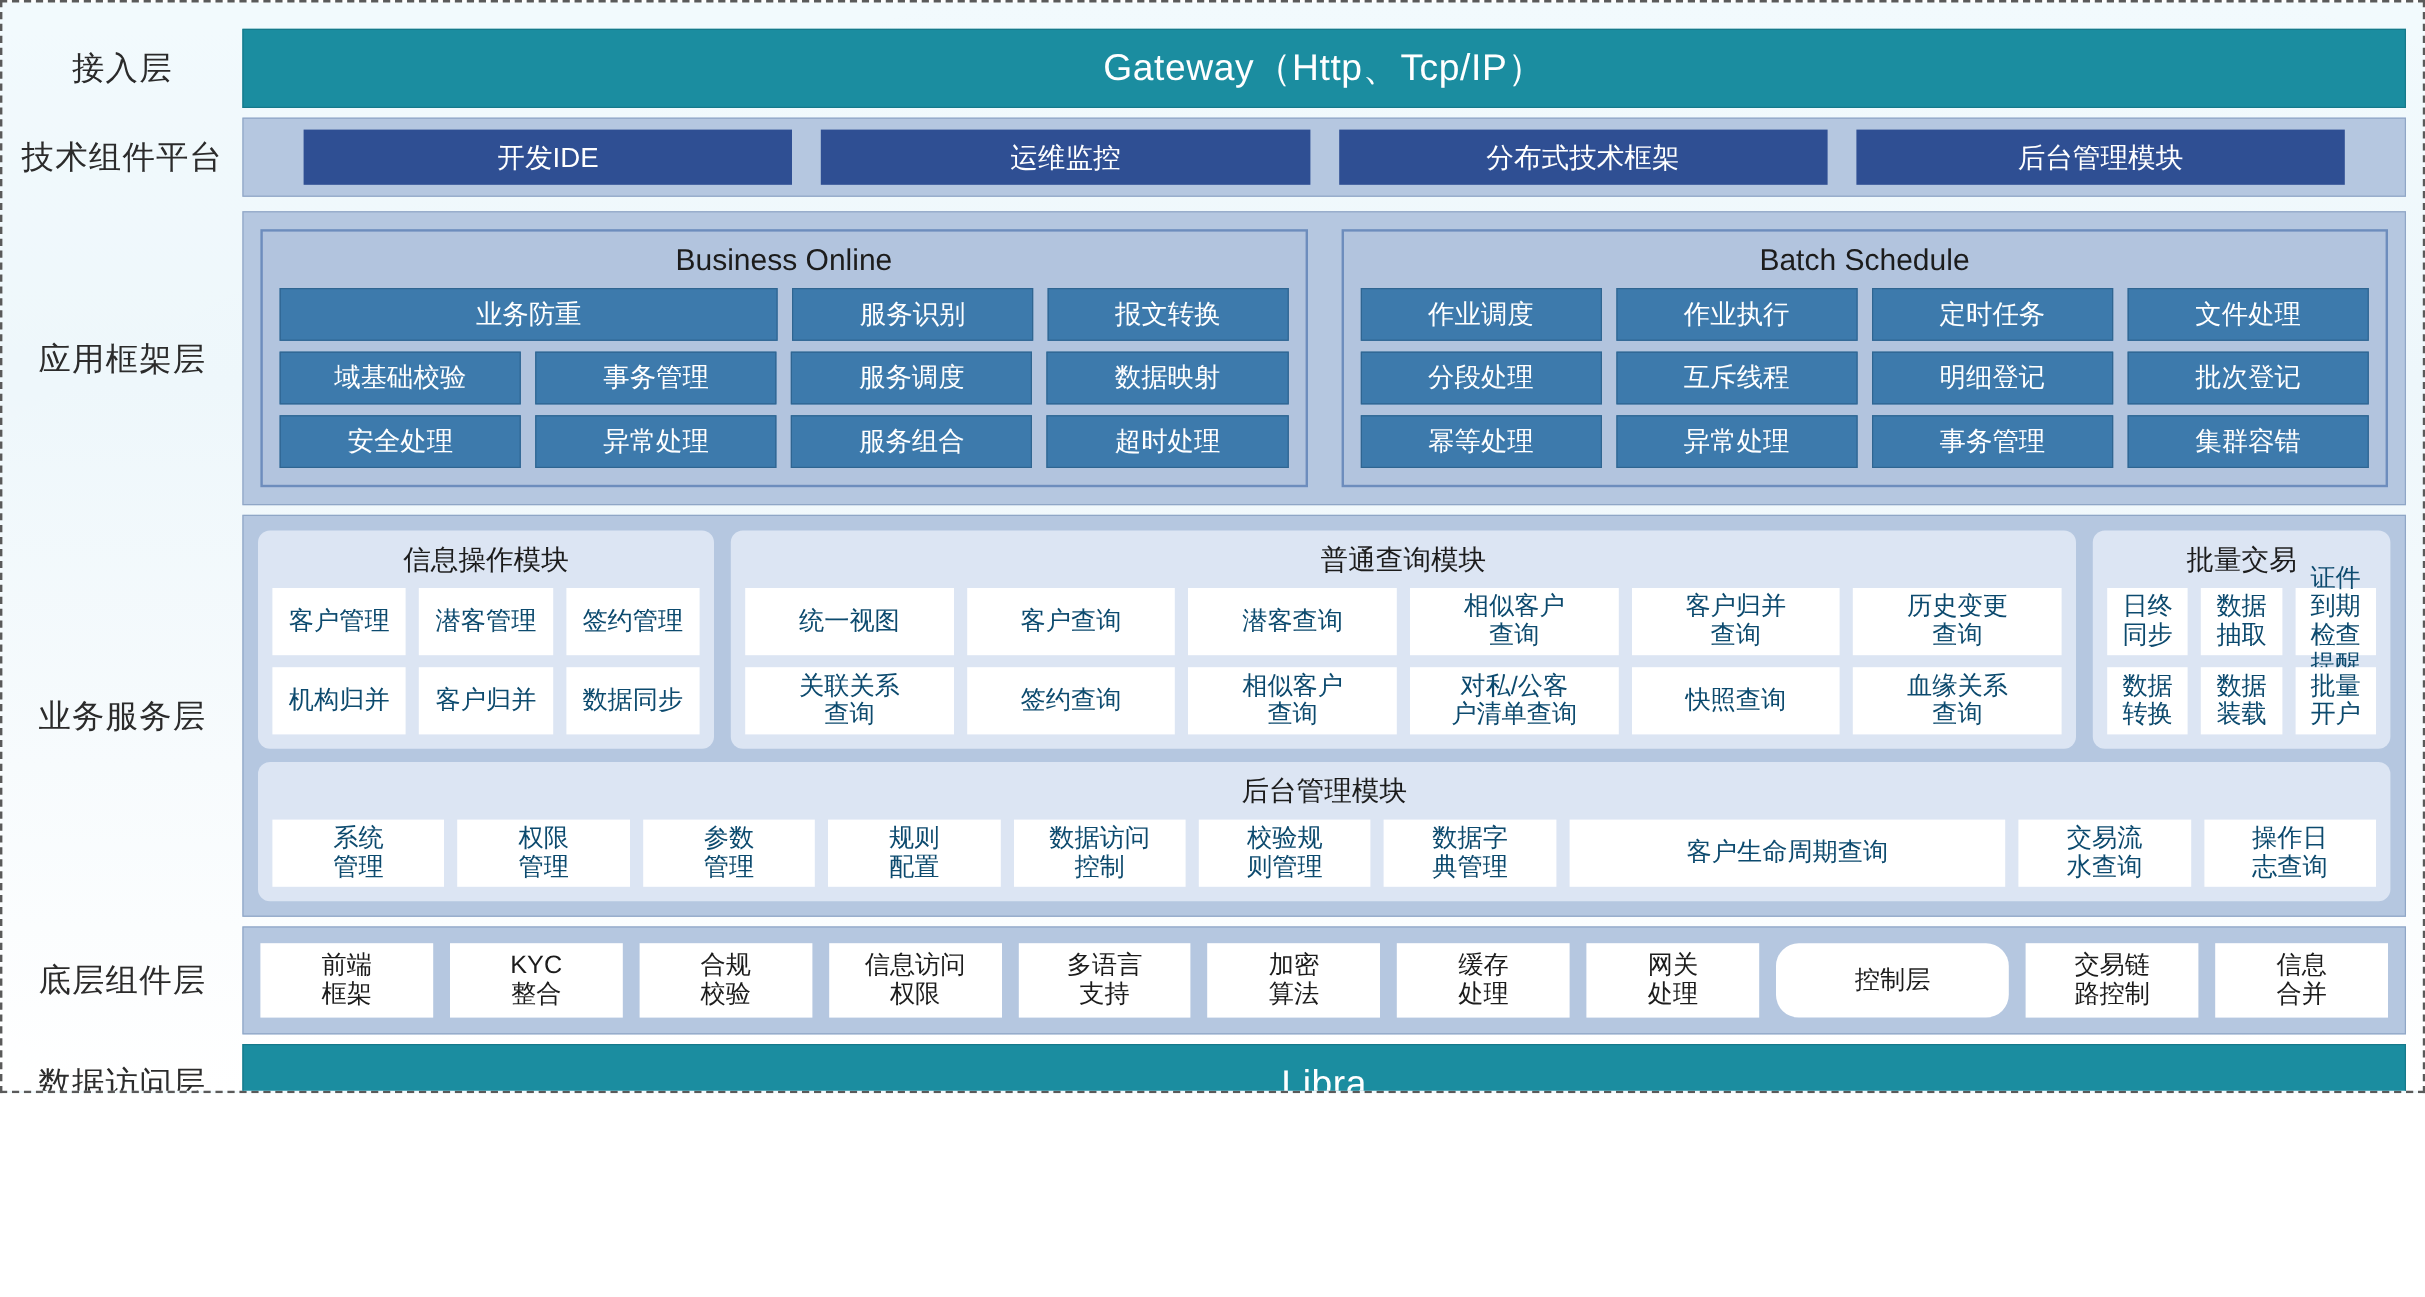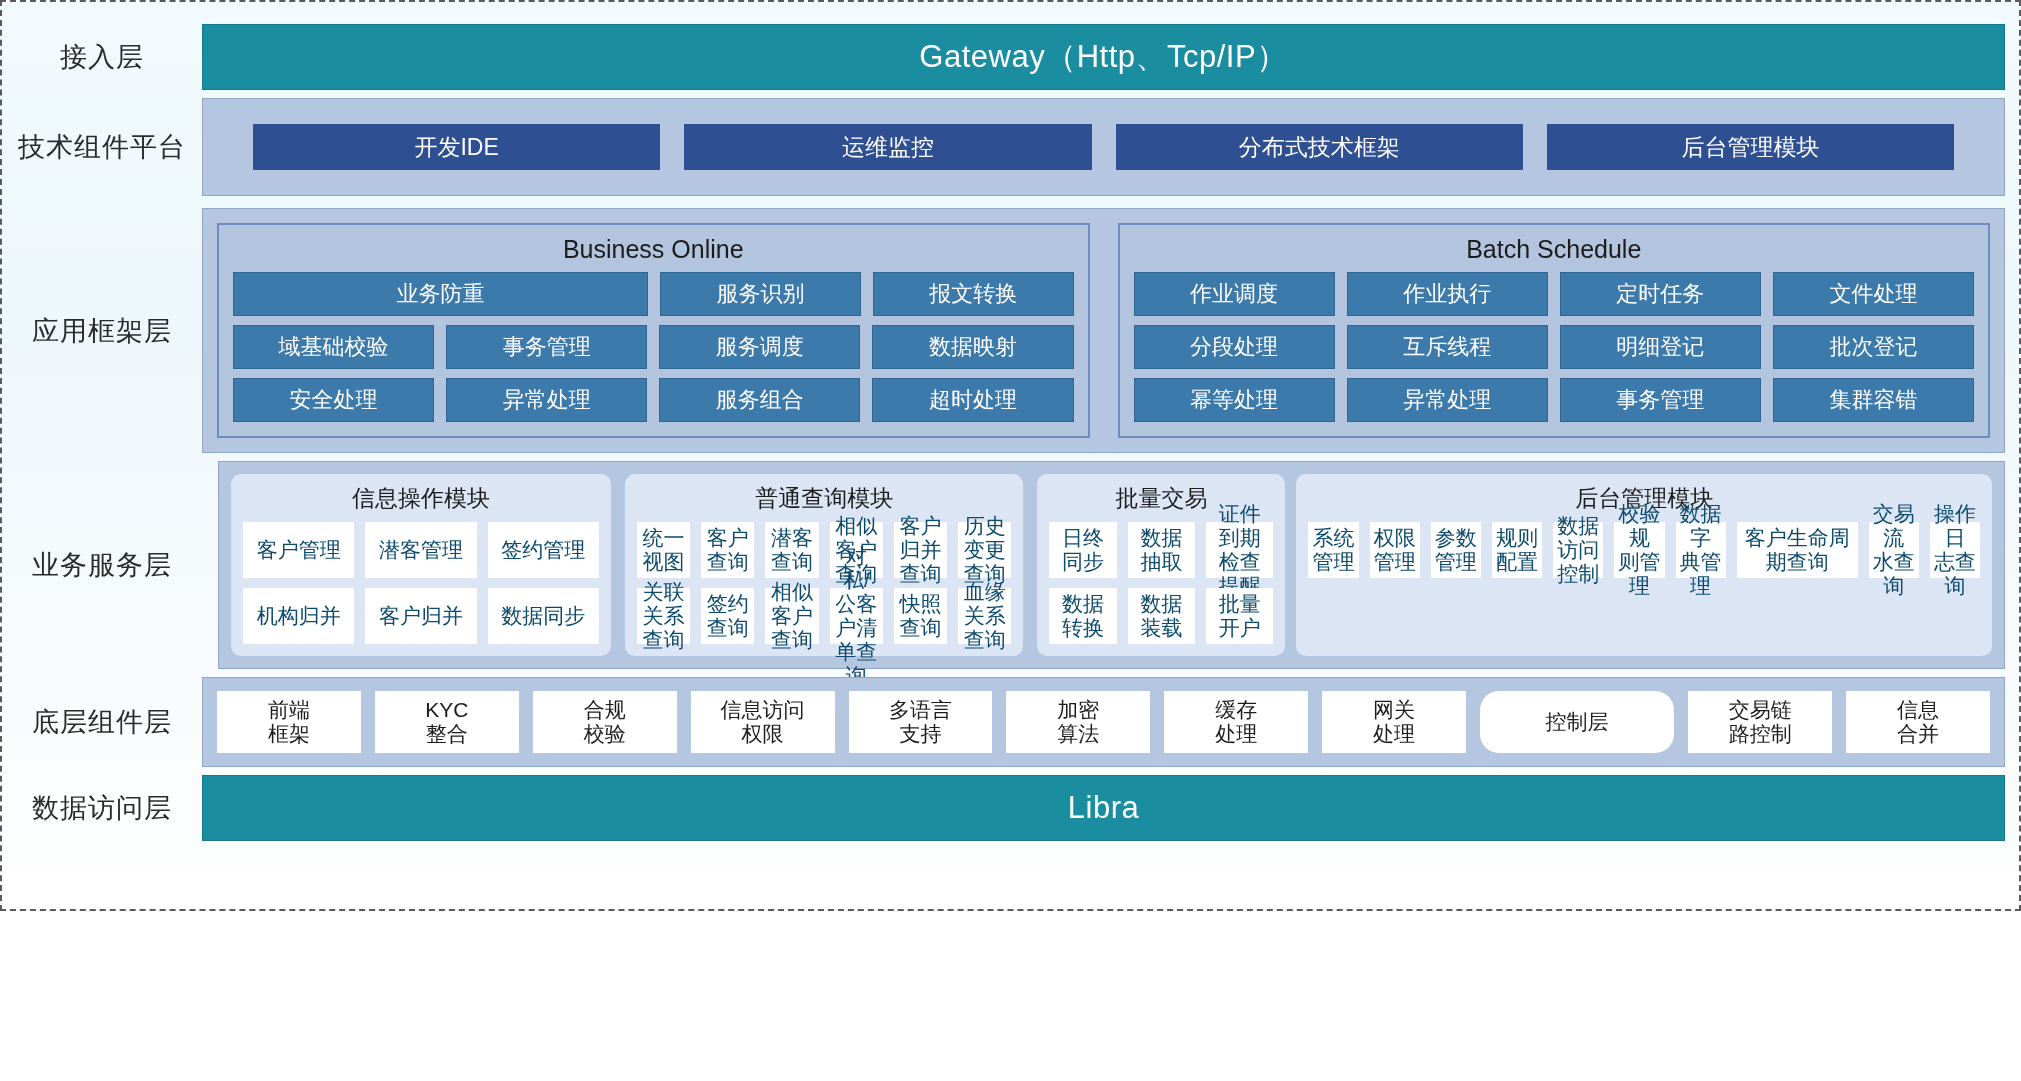--- a/index.html
+++ b/index.html
@@ -58,21 +58,21 @@
   
   .panel-lightblue {
     background: #b5c7e0;
     border: 1px solid #8fa6c6;
   }
   .tech-strip {
     display: flex;
     align-items: center;
     justify-content: space-between;
     gap: 24px;
-    padding: 20px 50px;
+    padding: 4px 50px;
     height: 56px;
     box-sizing: content-box;
   }
   .tech-chip {
     flex: 1 1 0;
     background: #2f4f93;
     color: #ffffff;
     font-size: 23px;
     display: flex;
     align-items: center;
@@ -124,22 +124,22 @@
     line-height: 1.1;
   }
   .afw-cell.span2 { flex: 2.08 1 0; }
 
   
   .bsl-outer {
     background: #b5c7e0;
     border: 1px solid #8fa6c6;
     padding: 12px 12px;
     display: flex;
+    flex-direction: column;
     gap: 11px;
-    margin-left: 16px;
   }
   .bsl-row {
     display: flex;
     gap: 14px;
   }
   .mod-card {
     background: #dce5f3;
     border-radius: 10px;
     padding: 6px 12px 12px 12px;
     box-sizing: border-box;

